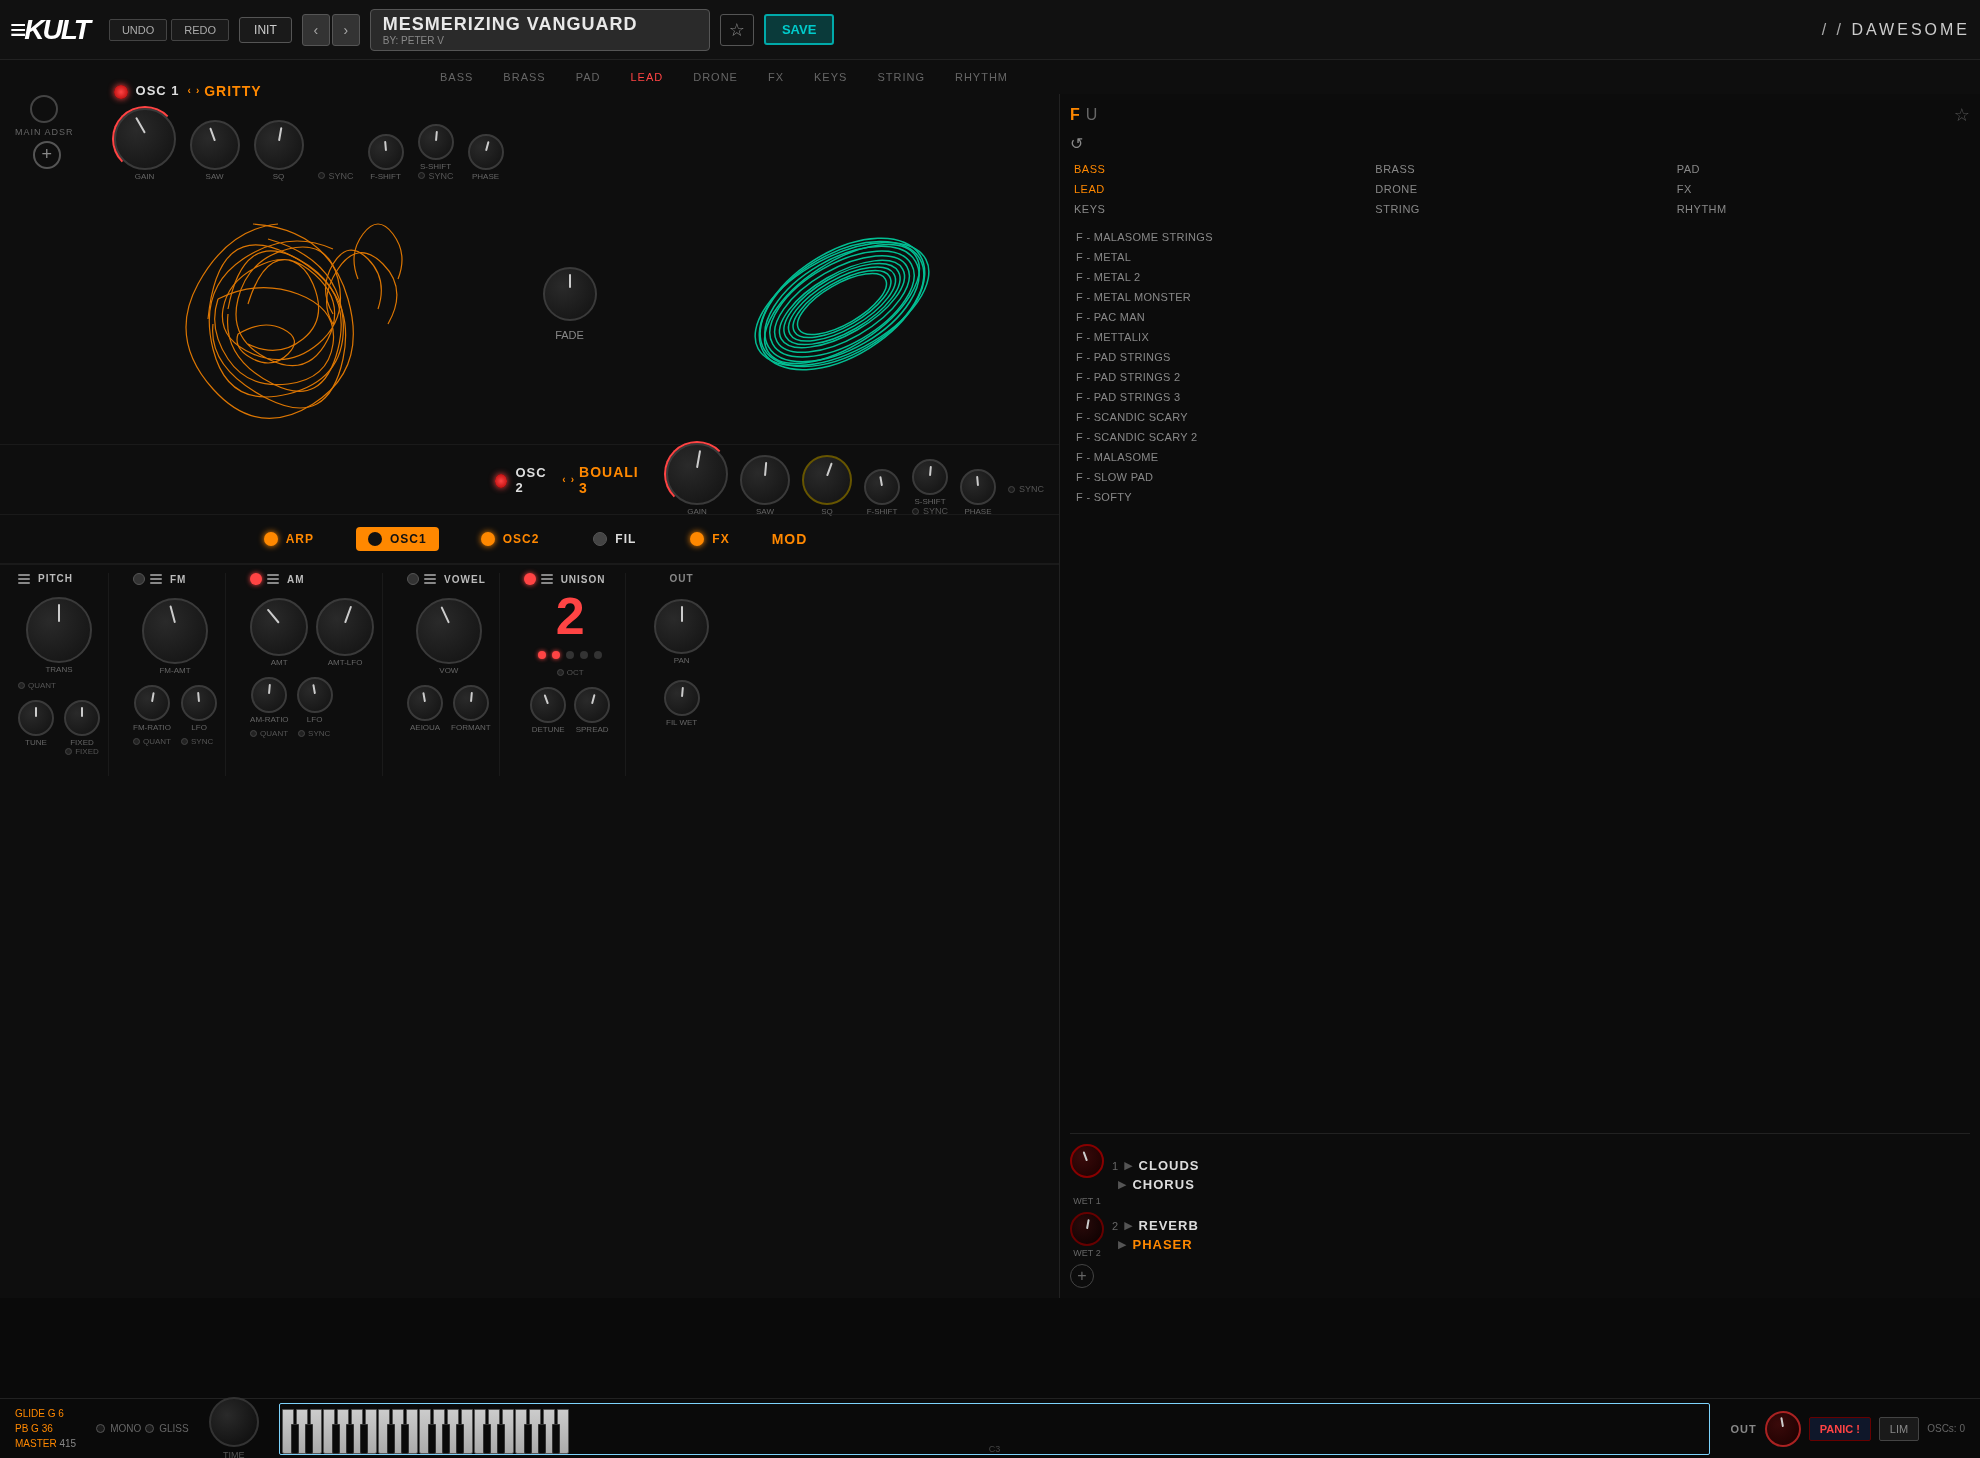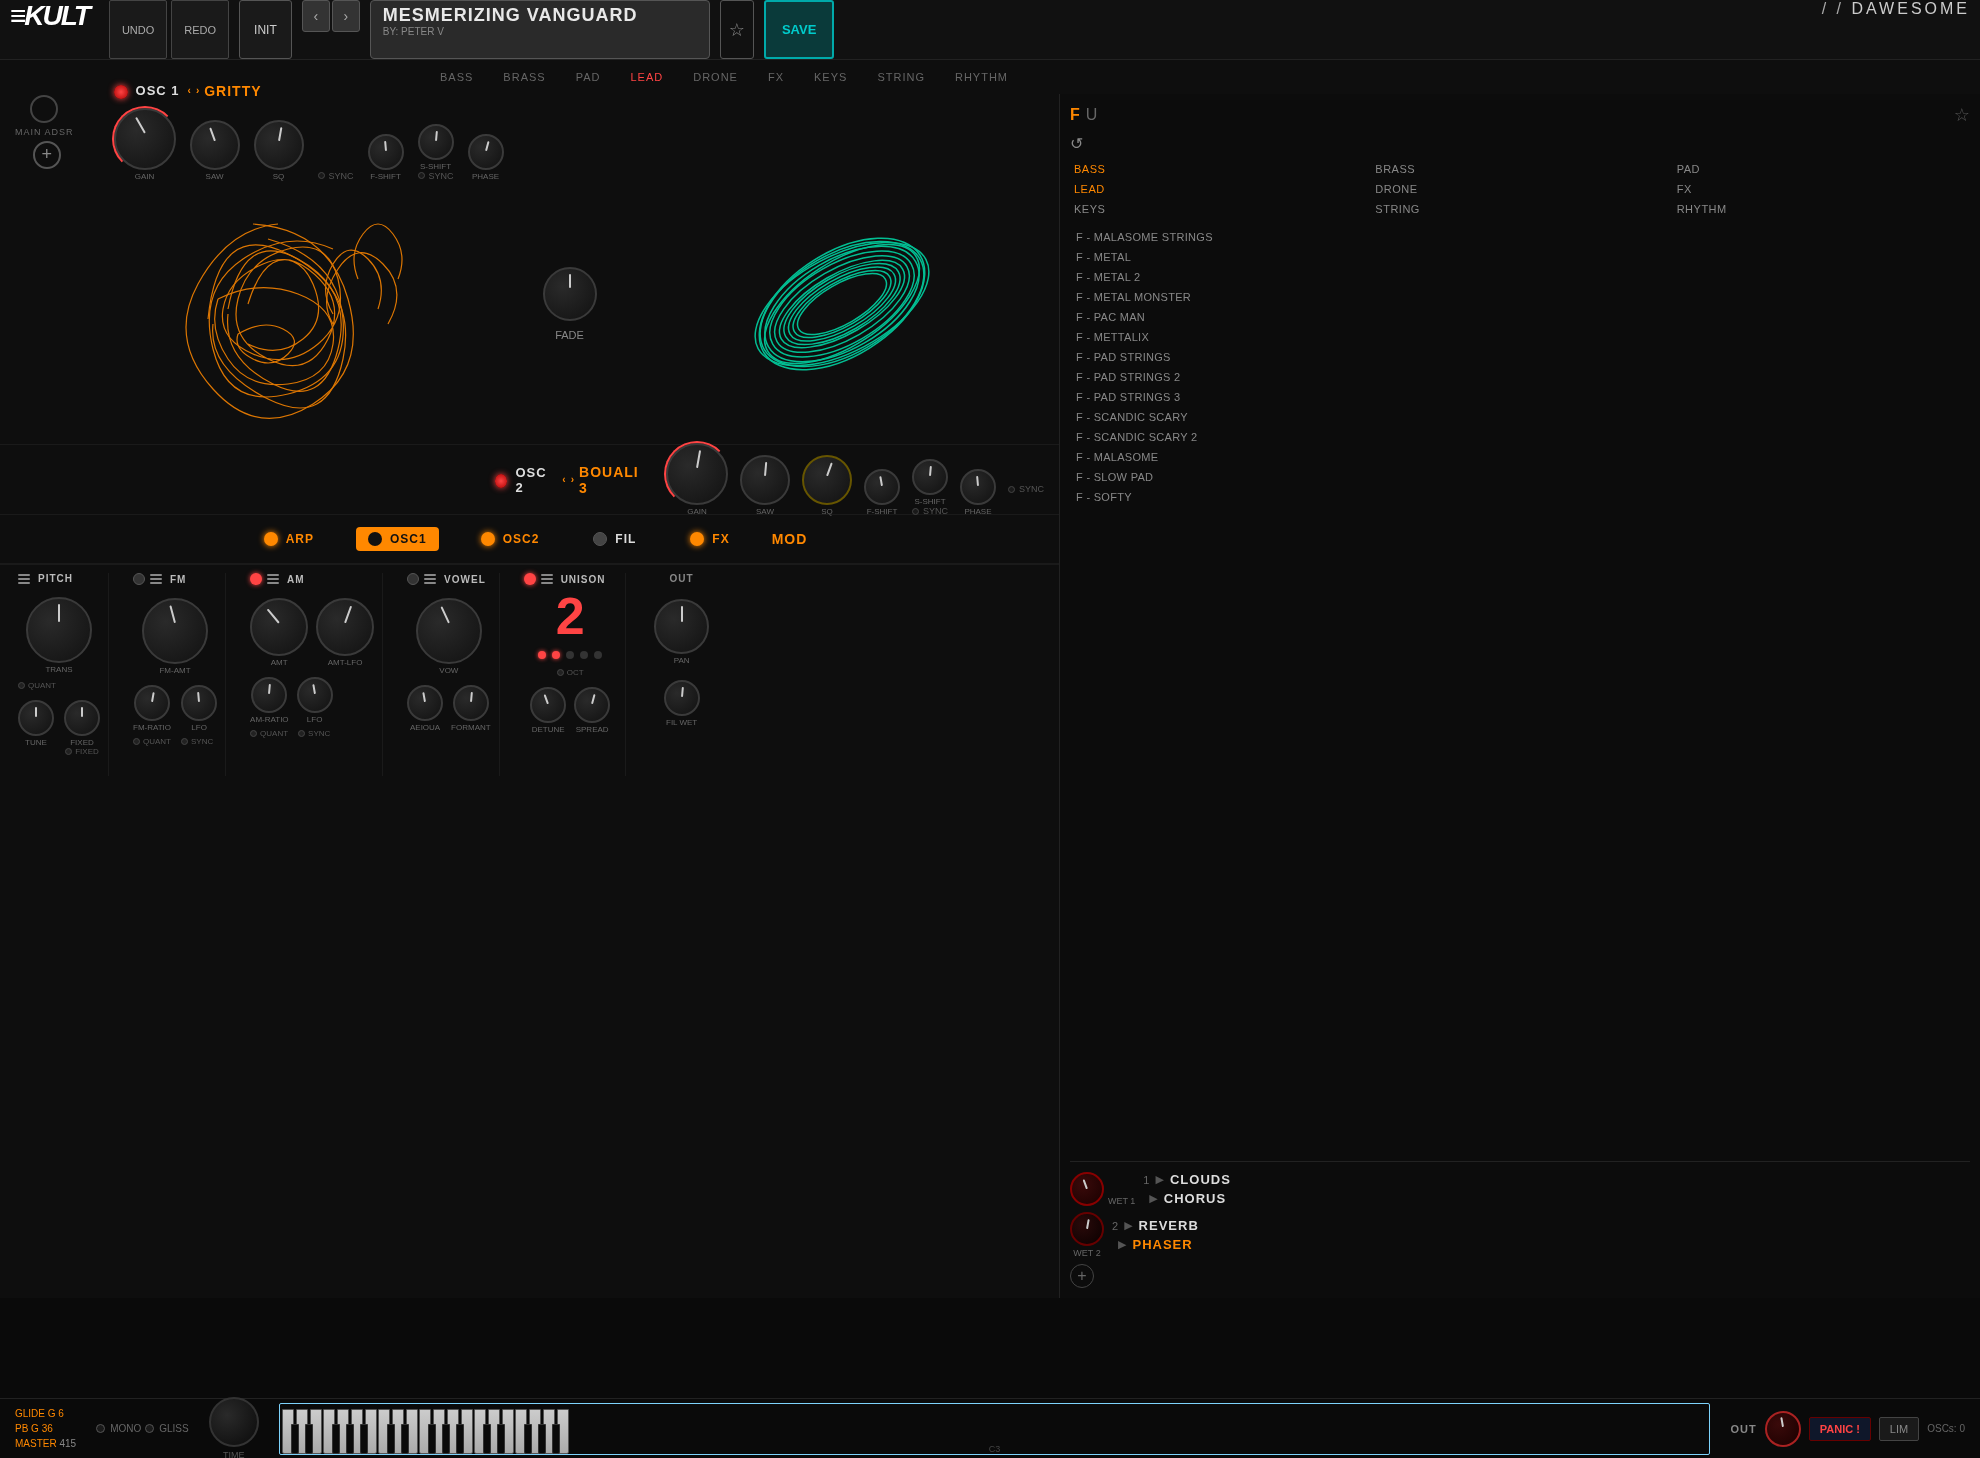--- a/index.html
+++ b/index.html
@@ -10,20 +10,21 @@
       color: #ccc;
       font-family: 'Arial', sans-serif;
       font-size: 11px;
       overflow: hidden;
       position: relative;
     }
 
     
     .top-bar {
       display: flex;
+      align-items: center;
       height: 60px;
       background: #111;
       border-bottom: 1px solid #222;
       padding: 0 10px;
       gap: 10px;
     }
     .logo {
       font-size: 28px;
       font-weight: bold;
       color: #fff;
@@ -1057,21 +1058,21 @@
       <div class="preset-list-item">F - SCANDIC SCARY 2</div>
       <div class="preset-list-item">F - MALASOME</div>
       <div class="preset-list-item">F - SLOW PAD</div>
       <div class="preset-list-item">F - SOFTY</div>
     </div>
 
     <div class="effects-panel">
 
       <div style="display:flex; align-items:center; gap:8px; margin-bottom:6px;">
 
-        <div style="display:flex; flex-direction:row; align-items:flex-end; gap:4px;">
+        <div style="display:flex; flex-direction:column; align-items:center; gap:18px;">
           <div class="effect-knob-small red-ring" style="width:34px;height:34px;position:relative;">
             <div class="knob-line" style="transform: translateX(-50%) rotate(-20deg); position:absolute; left:50%; top:5px; width:2px; height:10px; background:#ccc;"></div>
           </div>
           <span class="wet-label">WET 1</span>
         </div>
         <div style="display:flex; flex-direction:column; gap:4px;">
 
           <div style="display:flex; align-items:center; gap:6px;">
             <span class="effect-num">1</span>
             <span style="color:#555; font-size:11px; cursor:pointer;">▶</span>

